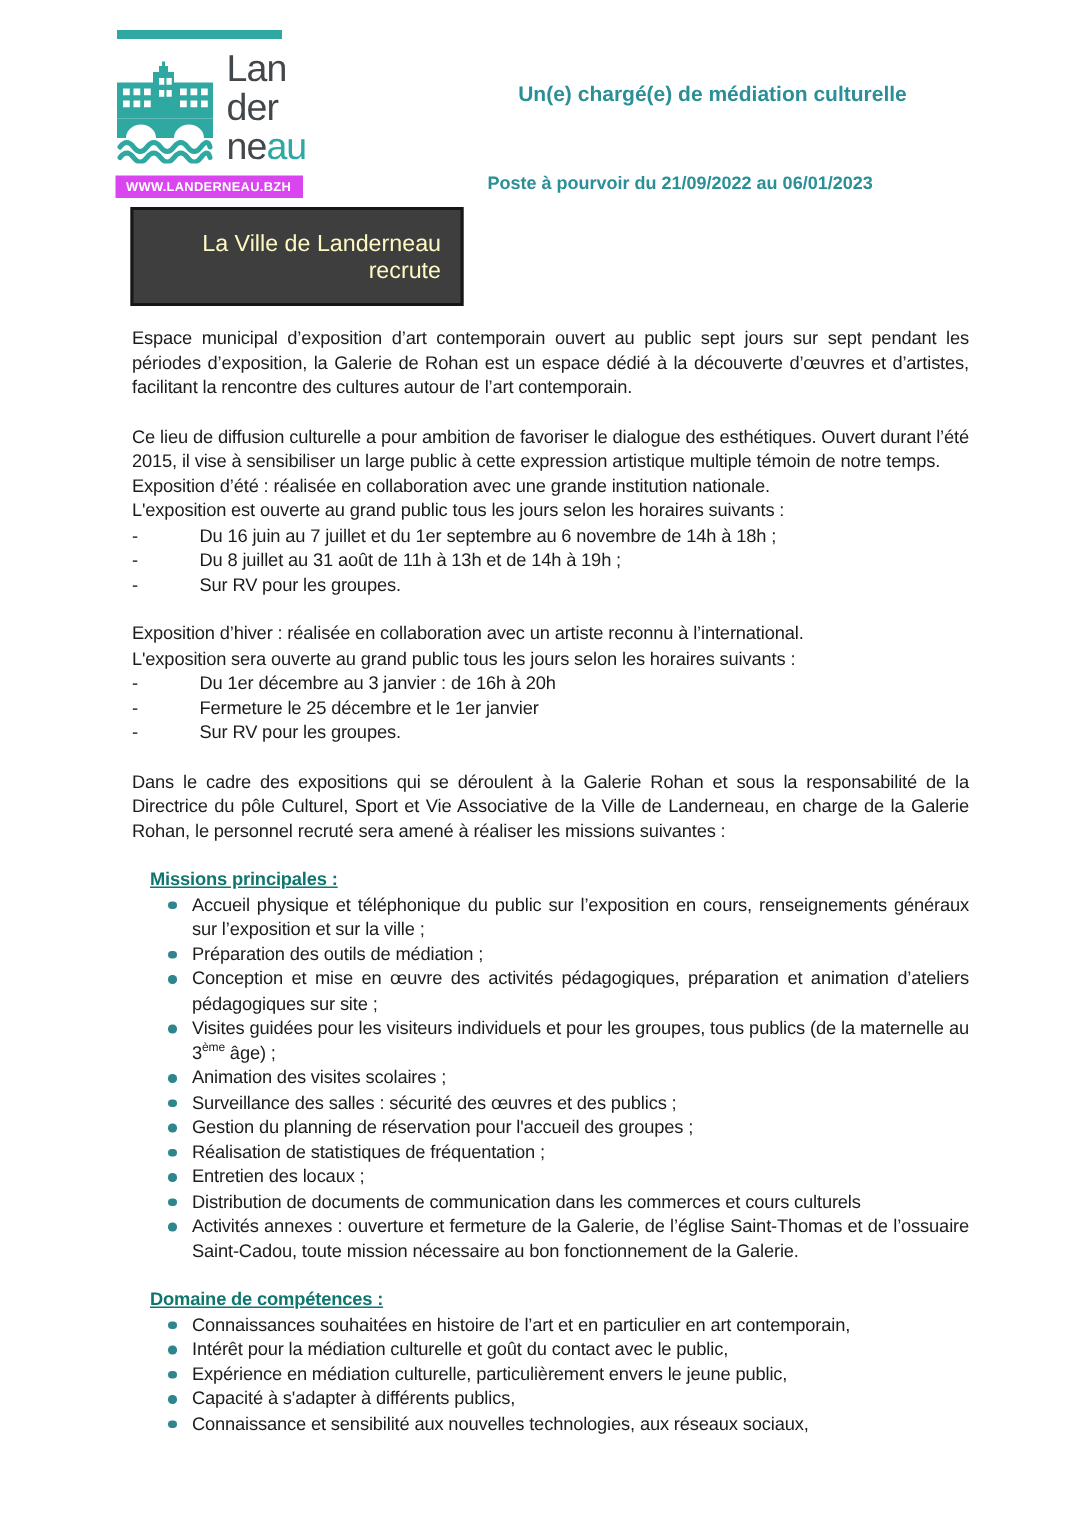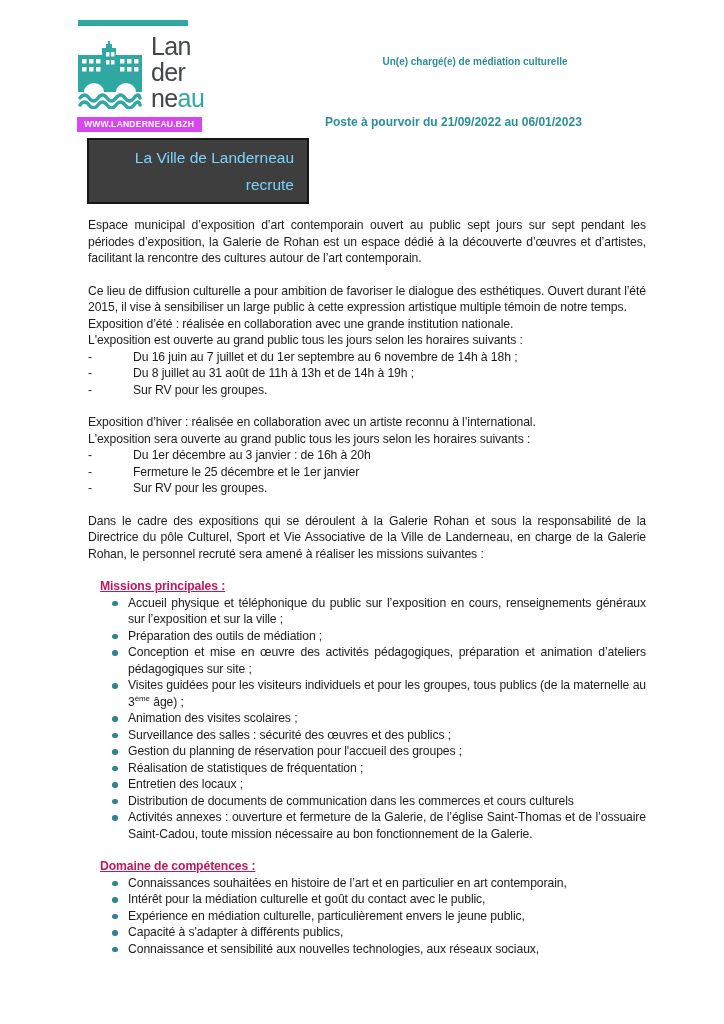--- a/index.html
+++ b/index.html
@@ -11,39 +11,39 @@
   .logo-topbar { position:absolute; left:78px; top:20px; width:110px; height:6px; background:#2EA8A1; }
   .logo-icon { position:absolute; left:78px; top:39px; width:64px; height:70px; }
   .logo-wordmark { position:absolute; left:151px; top:33px; font-size:25px; line-height:26px;
                    color:#42474b; letter-spacing:-0.6px; font-weight:400; }
   .logo-wordmark .accent { color:#2EA8A1; }
   .url-bar { position:absolute; left:77px; top:117px; width:125px; height:15px; background:#d946ef;
              color:#ffffff; font-size:8.6px; font-weight:bold; letter-spacing:0.2px;
              line-height:15px; padding-left:7px; }
   .recruit-box { position:absolute; left:87px; top:138px; width:222px; height:66px;
                  background:#3E3E3E; border:2px solid #161616;
-                 display:flex; flex-direction:column; justify-content:space-between;
-                 align-items:flex-end; padding:9px 13px 8px; color:#7dd3fc; font-size:15.5px; }
+                 display:flex; flex-direction:column; justify-content:center;
+                 align-items:flex-end; padding:9px 13px 8px; color:#fef9c3; font-size:15.5px; }
 
   .job-title { position:absolute; left:325px; top:52px; width:300px; text-align:center;
-               color:#2B8F97; font-size:10px; font-weight:bold; line-height:20px; }
+               color:#2B8F97; font-size:14px; font-weight:bold; line-height:20px; }
   .job-dates { position:absolute; left:325px; top:115px; width:300px; text-align:left;
                color:#2B8F97; font-size:12px; font-weight:600; }
 
   
   .doc-body { position:absolute; left:88px; top:217px; width:558px;
               font-size:12.2px; line-height:16.5px; letter-spacing:-0.1px; }
   .doc-body p { margin:0; }
   .just { text-align:justify; }
   .gap { height:16px; }
 
   .dash-item { display:flex; }
   .dash-item::before { content:"-"; flex:0 0 45px; }
 
-  .section-heading { color:#be185d; font-weight:bold; text-decoration:underline;padding-left:12px; }
+  .section-heading { color:#0f766e; font-weight:bold; text-decoration:underline;padding-left:12px; }
 
   ul.bullets { list-style:none; margin:0; padding:0; }
   ul.bullets li { position:relative; padding-left:40px; text-align:justify; }
   ul.bullets li::before { content:""; position:absolute; left:24px; top:6px;
                           width:5.5px; height:5.5px; border-radius:50%; background:#2f858e; }
   .sup { font-size:8px; vertical-align:super; line-height:0; }
 </style>
 </head>
 <body>
 

